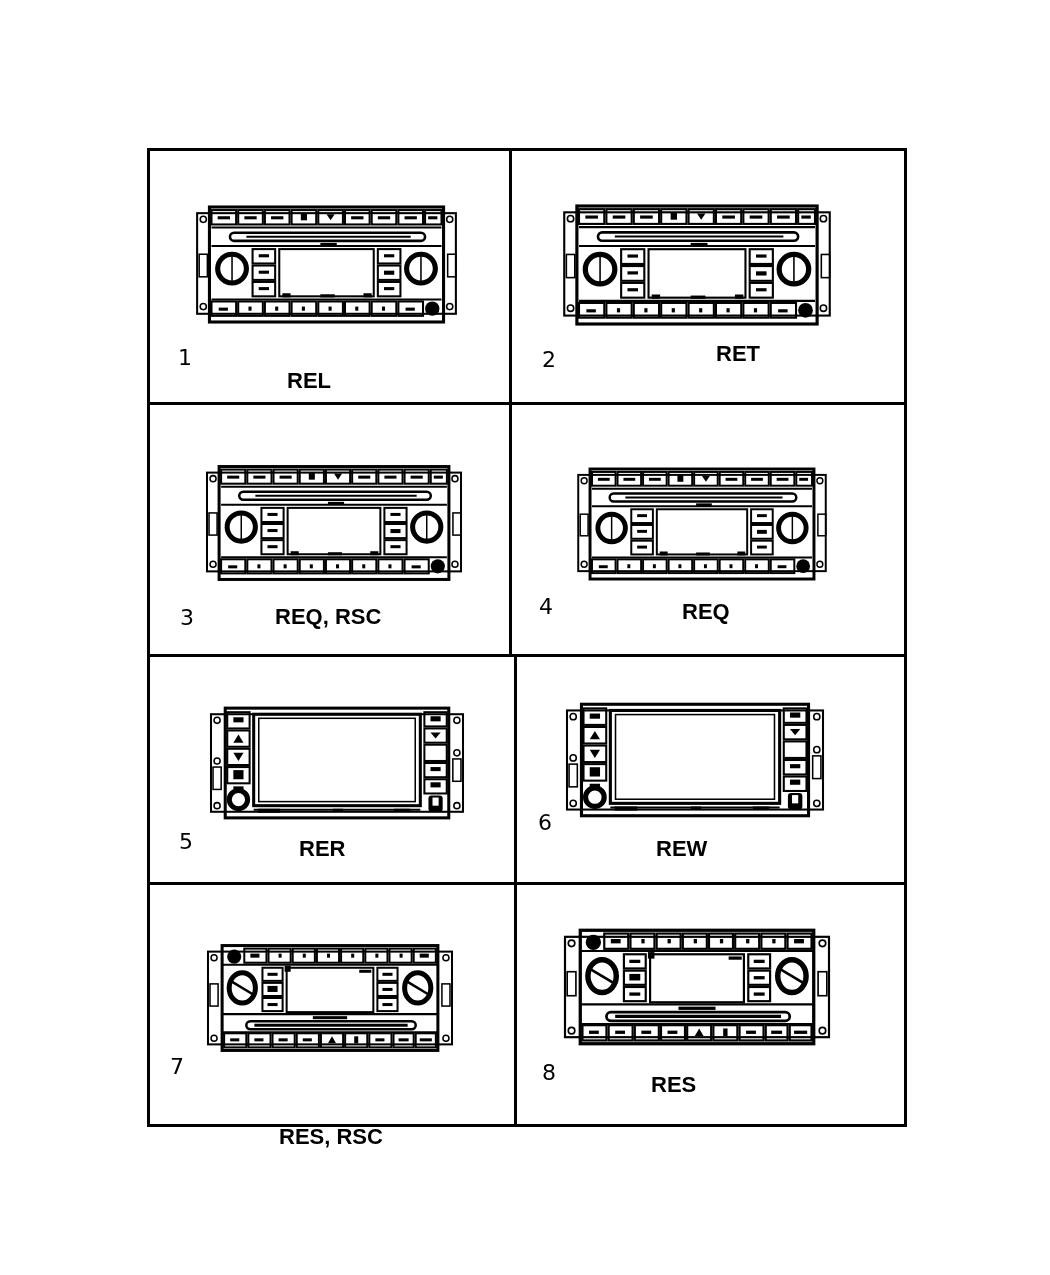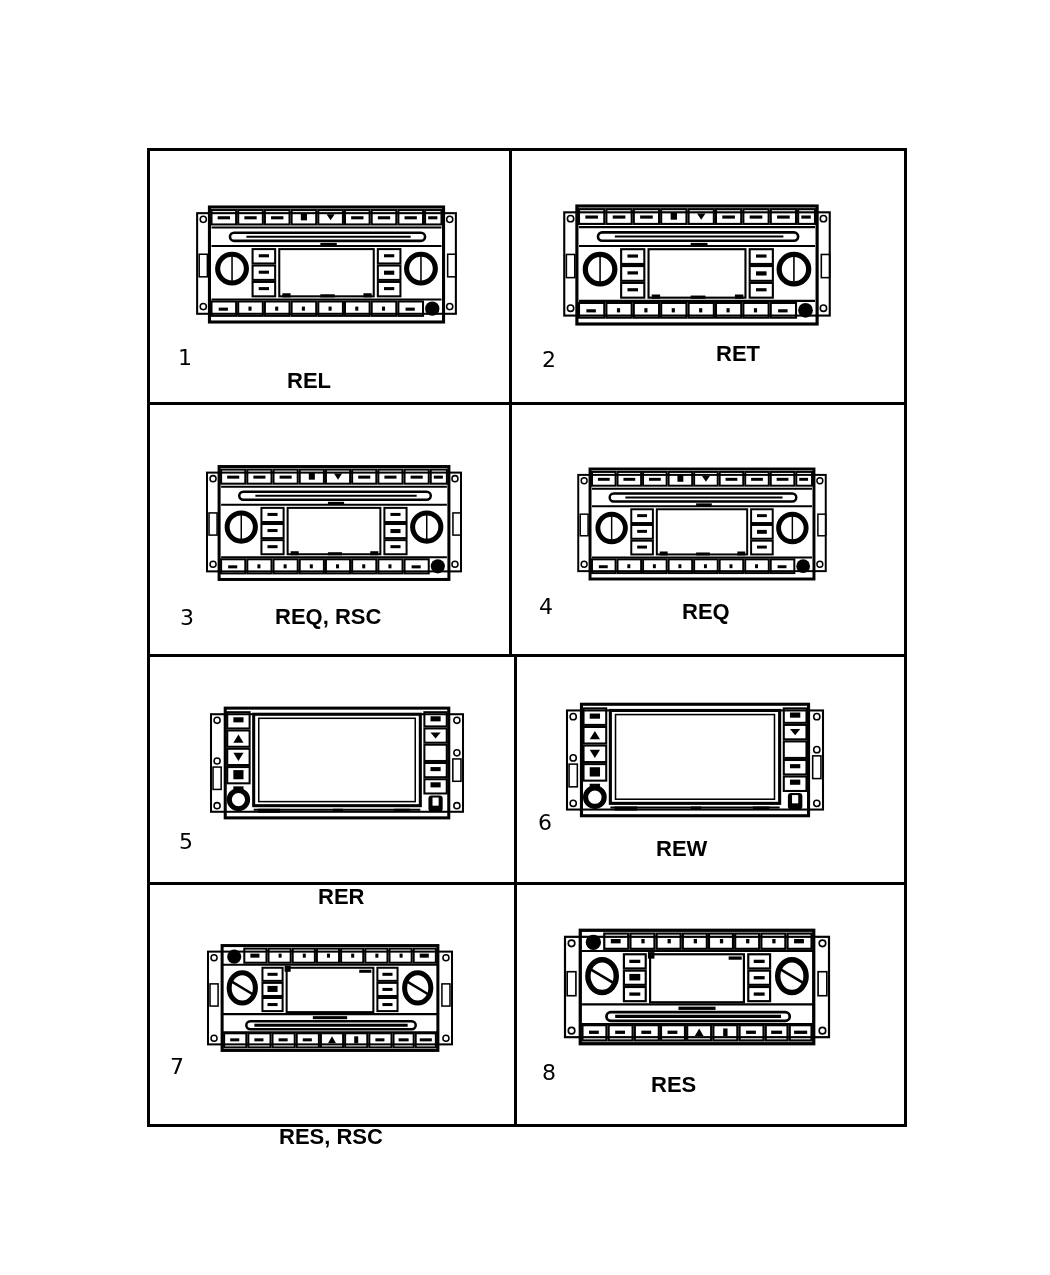--- a/index.html
+++ b/index.html
@@ -291,21 +291,21 @@
     </svg>
   <div class="num" style="left:539px; top:594px;">4</div>
   <div class="code" style="left:682px; top:599px;text-align:center;">REQ</div>
 </div>
 
 <div class="cell">
   <svg class="radio" style="left:211px; top:708px;" width="252" height="110" viewBox="0 0 248 108">
       <use href="#radioB"></use>
     </svg>
   <div class="num" style="left:179px; top:829px;">5</div>
-  <div class="code" style="left:299px; top:884px;margin-left:19px;">RER</div>
+  <div class="code" style="left:299px; top:836px;">RER</div>
 </div>
 
 <div class="cell">
   <svg class="radio" style="left:567px; top:703px;" width="256" height="114" viewBox="0 0 248 108">
       <use href="#radioB"></use>
     </svg>
   <div class="num" style="left:538px; top:810px;">6</div>
   <div class="code" style="left:656px; top:836px;">REW</div>
 </div>
 

